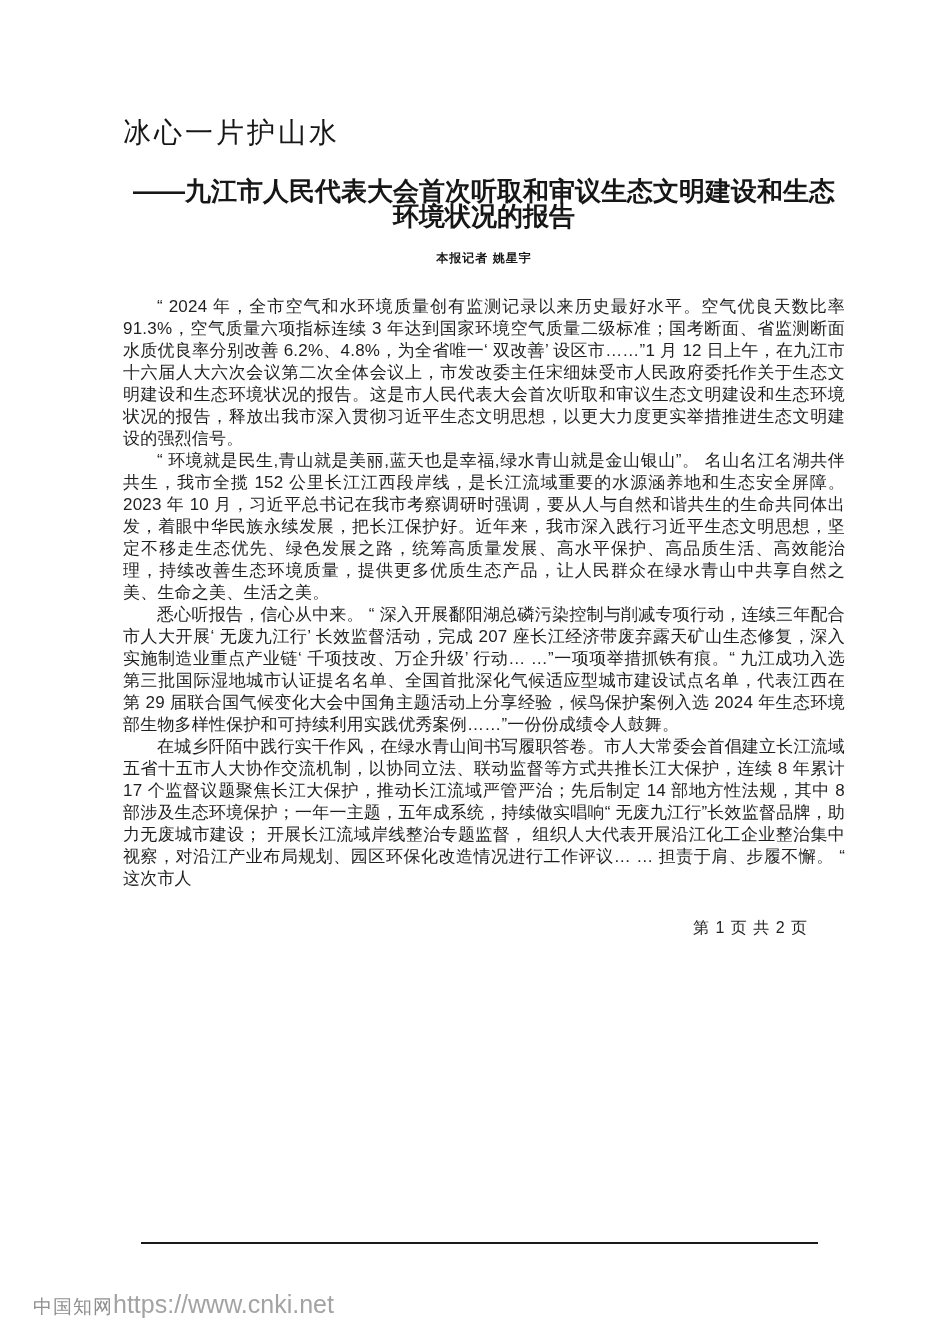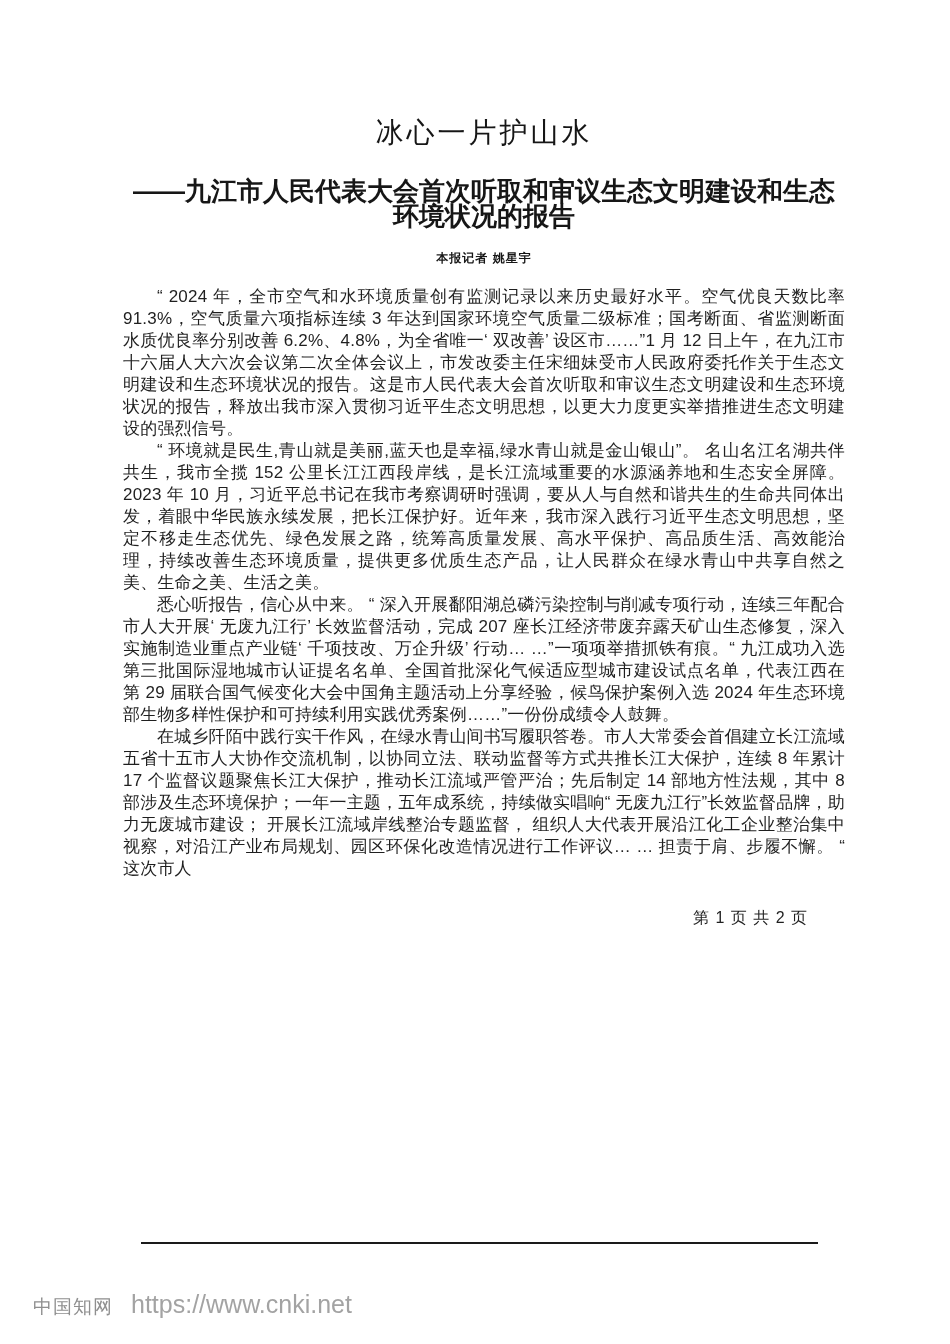--- a/index.html
+++ b/index.html
@@ -18,21 +18,20 @@
     top: 84px;
     width: 722px;
   }
   .source-line {
     font-size: 16px;
     letter-spacing: 0.4px;
     color: #1f1f1f;
   }
   .title {
     margin-top: 29px;
-    text-align: center;
     font-size: 28px;
     font-weight: 400;
     letter-spacing: 3px;
     line-height: 40px;
     color: #161616;
   }
   .subtitle {
     margin-top: 26px;
     text-align: center;
     font-size: 26px;
@@ -42,21 +41,21 @@
   }
   .byline {
     margin-top: 21px;
     text-align: center;
     font-size: 12px;
     font-weight: 700;
     letter-spacing: 1px;
     color: #161616;
   }
   .body-text {
-    margin-top: 19px;
+    margin-top: 29px;
     font-size: 17px;
     line-height: 22px;
     text-align: justify;
     letter-spacing: 0.2px;
   }
   .body-text p {
     margin: 0;
     text-indent: 2em;
   }
   .body-text p.gap-before {
@@ -77,21 +76,20 @@
     width: 677px;
     height: 2px;
     background: #1a1a1a;
   }
   .watermark {
     position: absolute;
     left: 33px;
     top: 1290px;
     display: flex;
     align-items: baseline;
-    gap: 18px;
   }
   .watermark-brand {
     font-size: 19px;
     letter-spacing: 1px;
     color: #8f8f8f;
   }
   .watermark-url {
     font-size: 25px;
     color: #a3a3a3;
     text-decoration: none;

